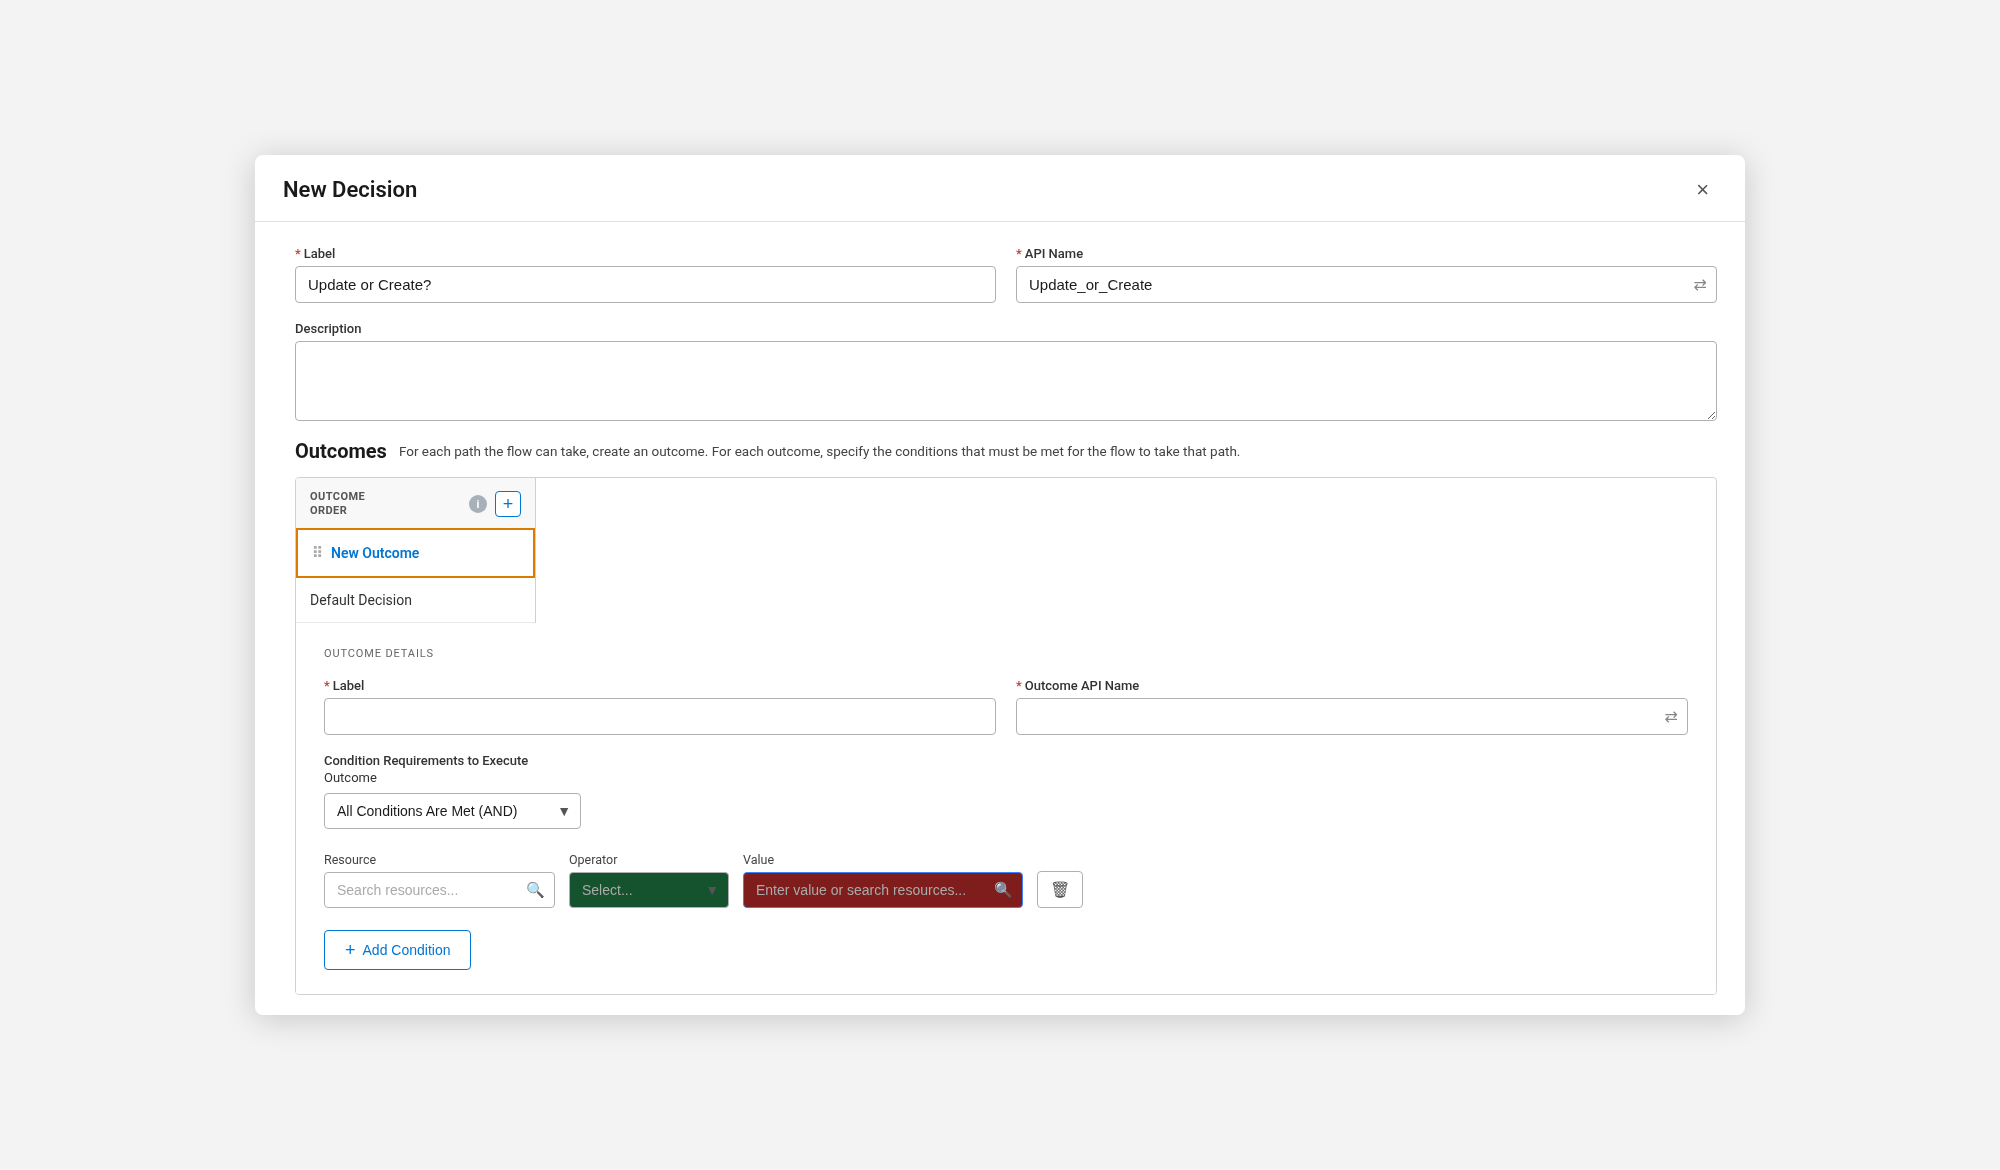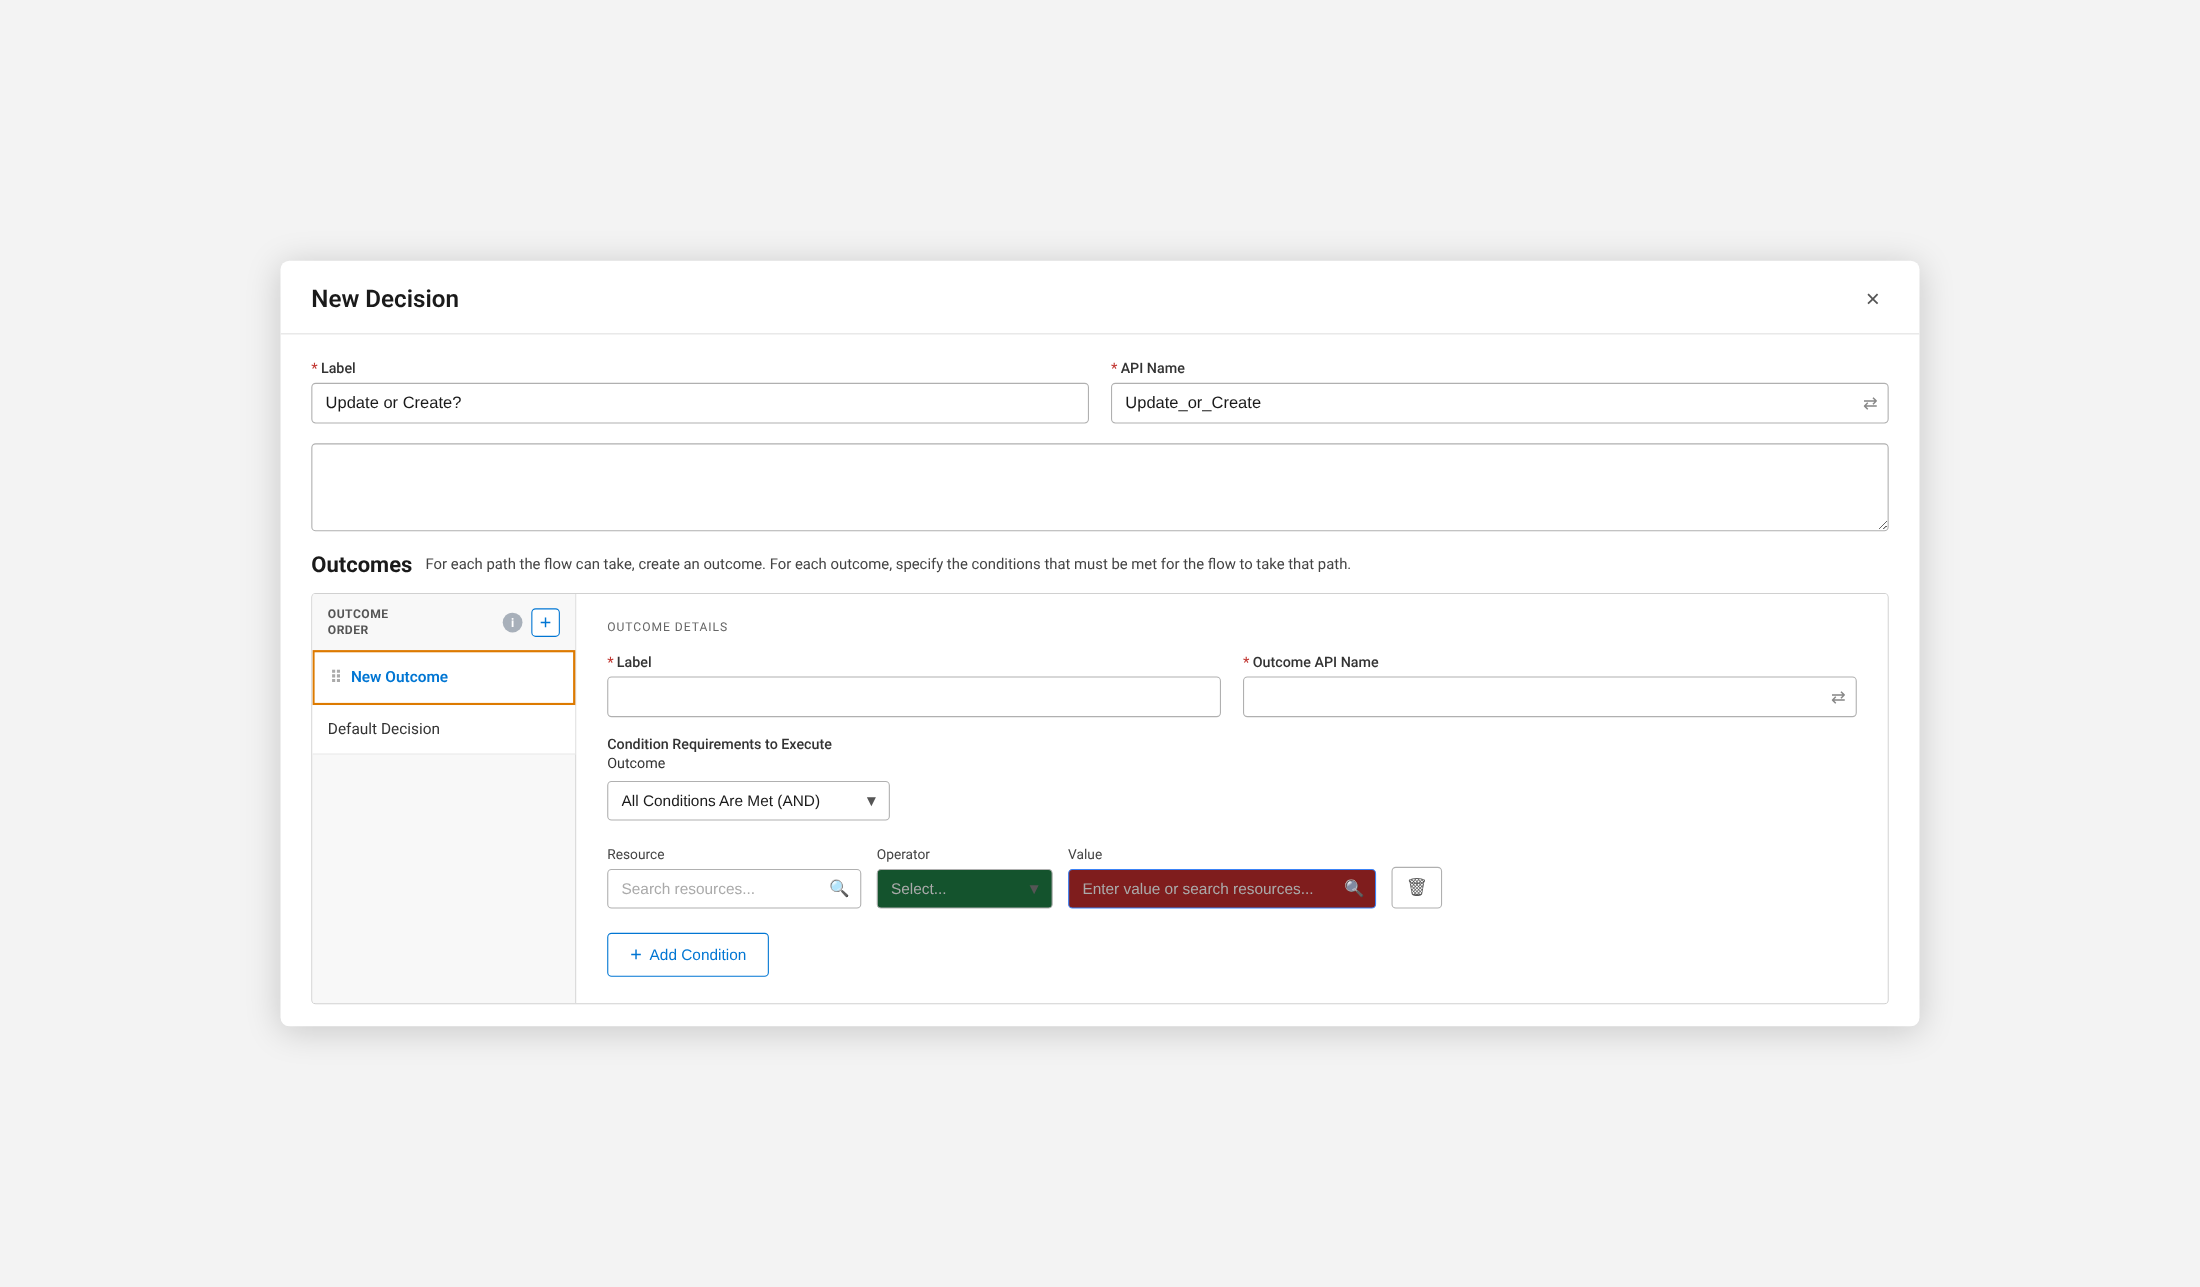--- a/index.html
+++ b/index.html
@@ -35,21 +35,21 @@
     .close-btn {
       background: none;
       border: none;
       cursor: pointer;
       font-size: 22px;
       color: #555;
       line-height: 1;
       padding: 4px 8px;
     }
     .modal-body {
-      padding: 24px 28px 0 28px;
+      padding: 24px 28px 0 40px;
     }
     .form-row {
       display: flex;
       gap: 20px;
       margin-bottom: 18px;
     }
     .form-group {
       display: flex;
       flex-direction: column;
       flex: 1;
@@ -114,20 +114,21 @@
     .outcomes-description {
       font-size: 13.5px;
       color: #444;
     }
     .outcomes-body {
       display: flex;
       border: 1px solid #d0d0d0;
       border-radius: 4px;
       overflow: hidden;
       margin-bottom: 20px;
+      flex-direction: column;
     }
     .outcome-list {
       width: 240px;
       min-width: 200px;
       background: #f8f8f8;
       border-right: 1px solid #d0d0d0;
       display: flex;
       flex-direction: column;
     }
     .outcome-list-header {
@@ -405,20 +406,21 @@
           <span class="required-star">*</span><span>API Name</span>
         </label>
         <div class="api-name-input-wrap">
           <input class="form-input" type="text" value="Update_or_Create" style="">
           <span class="api-icon">⇄</span>
         </div>
       </div>
     </div>
 
     <div class="form-group" style="margin-bottom:18px;">
+      <label class="form-label">Description</label>
       <textarea class="description-input" style=""></textarea>
     </div>
 
     <div class="outcomes-section-header">
       <span class="outcomes-title">Outcomes</span>
       <span class="outcomes-description">For each path the flow can take, create an outcome. For each outcome, specify the conditions that must be met for the flow to take that path.</span>
     </div>
 
     <div class="outcomes-body">
 

